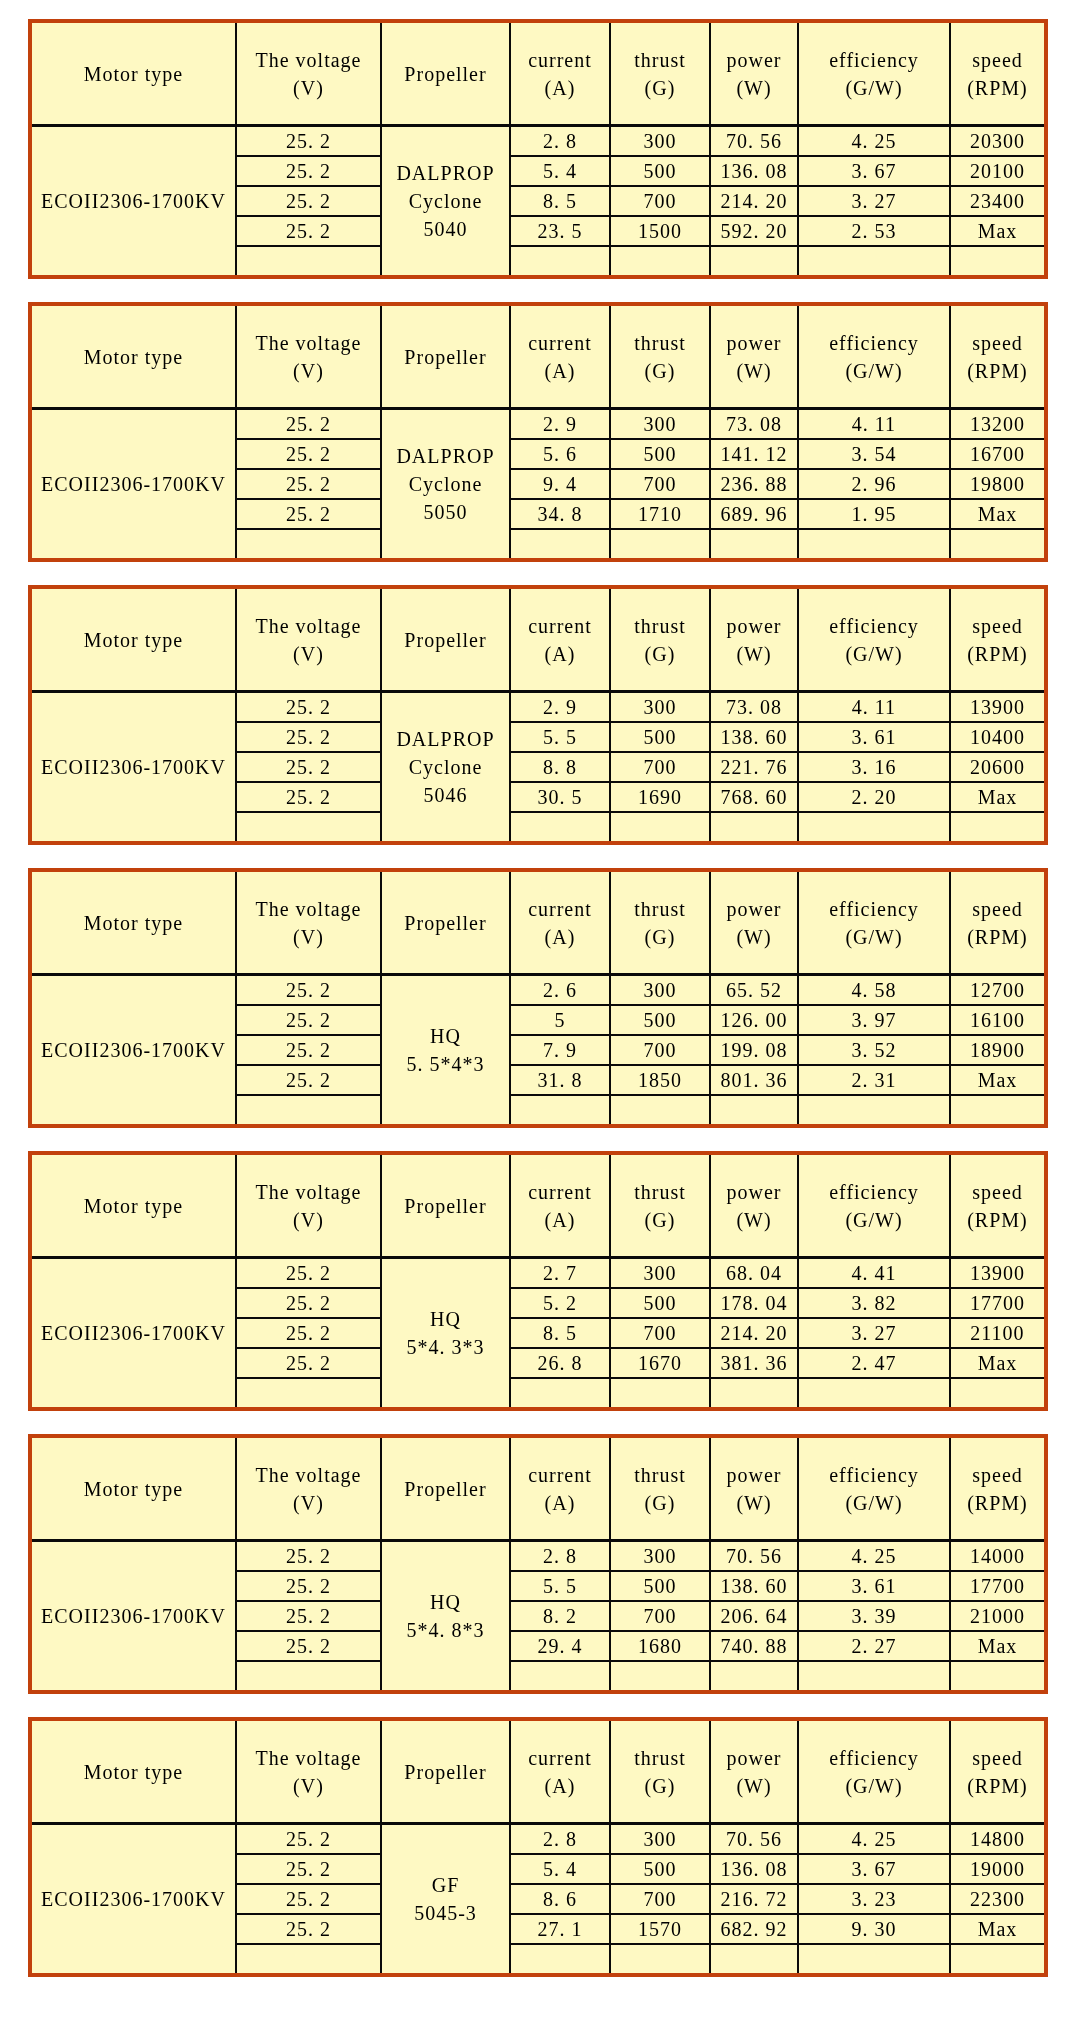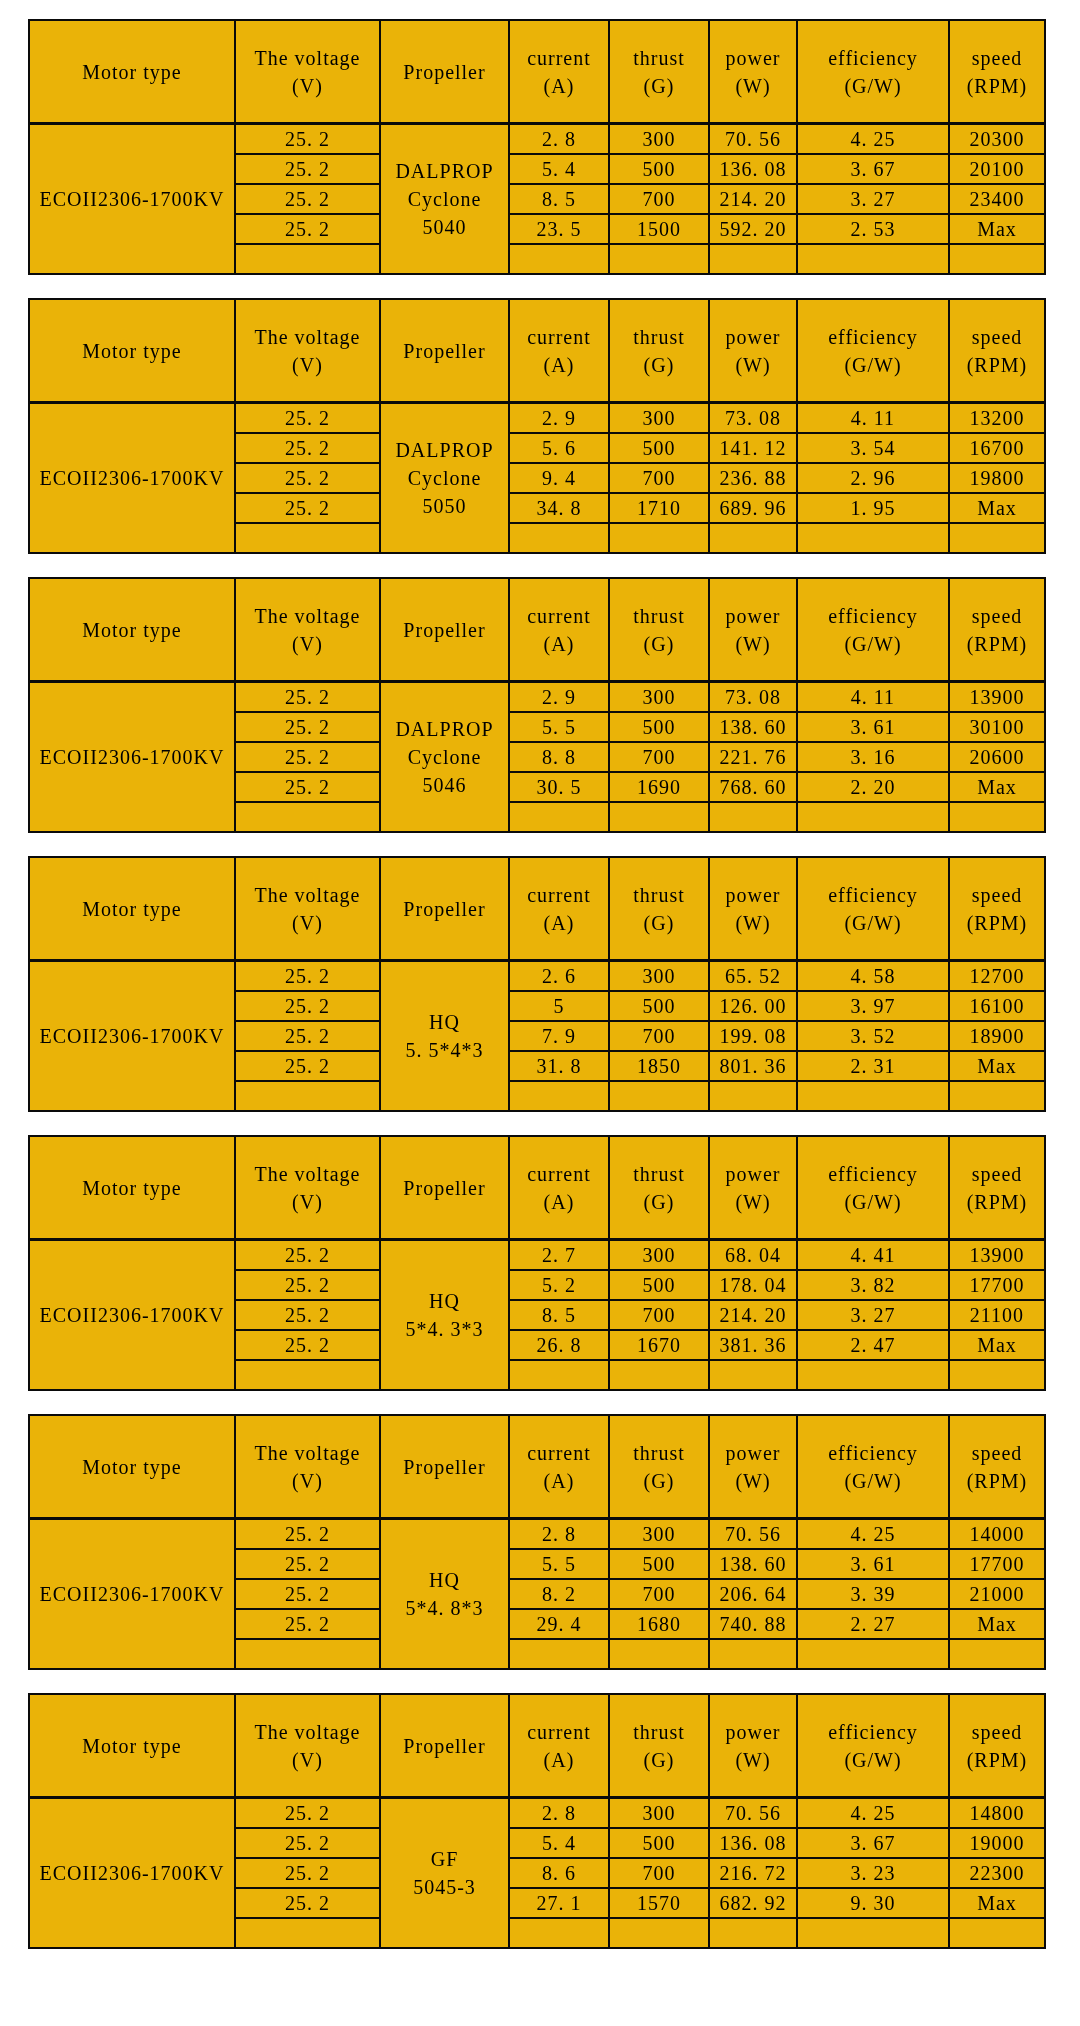--- a/index.html
+++ b/index.html
@@ -5,23 +5,23 @@
   html, body { margin:0; padding:0; background:#ffffff; }
   body {
     width:1080px; min-height:2026px;
     font-family:"Liberation Serif","DejaVu Serif",serif;
     color:#000;
   }
   .page { padding:19px 0 0 28px; }
   table.spec {
     border-collapse:collapse; table-layout:fixed;
     width:1016px;
-    border:1px solid #c2410c;
+    border:4px solid #c2410c;
     margin:0 4px 23px 0;
-    background:#eab308;
+    background:#fef9c3;
   }
   table.spec th, table.spec td {
     border:2px solid #0a0a0a;
     text-align:center; vertical-align:middle;
     padding:0;
     font-weight:normal;
     font-size:20px;
     letter-spacing:1px;
     line-height:1.4;
     overflow:hidden;
@@ -203,21 +203,21 @@
           <td><span>73. 08</span></td>
           <td><span>4. 11</span></td>
           <td><span>13900</span></td>
         </tr>
         <tr>
           <td><span>25. 2</span></td>
           <td><span>5. 5</span></td>
           <td><span>500</span></td>
           <td><span>138. 60</span></td>
           <td><span>3. 61</span></td>
-          <td><span>30100</span></td>
+          <td><span>10400</span></td>
         </tr>
         <tr>
           <td><span>25. 2</span></td>
           <td><span>8. 8</span></td>
           <td><span>700</span></td>
           <td><span>221. 76</span></td>
           <td><span>3. 16</span></td>
           <td><span>20600</span></td>
         </tr>
         <tr>

